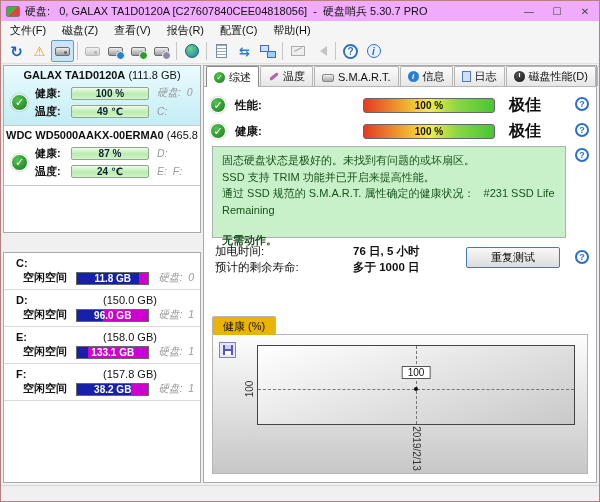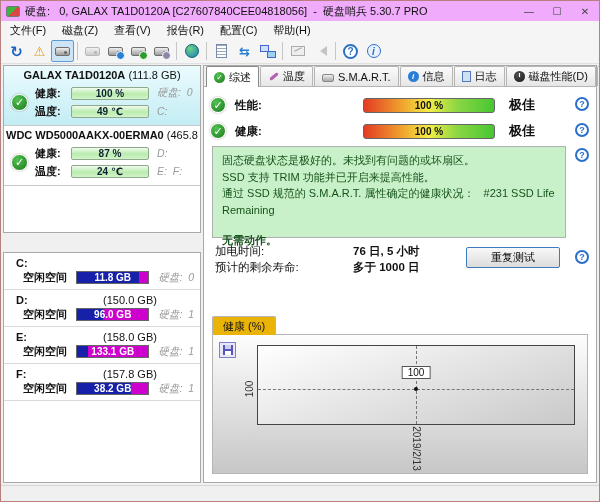--- a/index.html
+++ b/index.html
@@ -73,21 +73,21 @@
   .dlabel { width:36px; font-weight:bold; font-size:11px; }
   .dbar { width:78px; height:13px; border:1px solid #8fa98f; border-radius:2px; text-align:center;
     font-size:10px; font-weight:bold; line-height:11px; color:#123;
     background:linear-gradient(180deg,#f0fbec,#b9ecae 55%,#d2f3c9); }
   .dright { margin-left:8px; color:#9a9a9a; font-style:italic; font-size:10.5px; white-space:pre; }
   
   .part { border-bottom:1px solid #dadada; padding:2px 0 4px; }
   .part-header { display:flex; font-size:11px; padding:2px 10px 1px 12px; }
   .pletter { font-weight:bold; width:54px; }
   .psize { flex:1; text-align:center; }
-  .part-row { display:flex; align-items:center; padding:0 6px 0 19px; }
+  .part-row { display:flex; align-items:flex-end; padding:0 6px 0 19px; }
   .plabel { width:58px; font-weight:bold; font-size:11px; }
   .pbar { width:80px; height:13px; border:1px solid #666;
     background:linear-gradient(90deg,#1620a8 0 var(--u,50%), #ce00ce var(--u,50%) 100%);
     text-align:center; font-size:10px; font-weight:bold; line-height:12px; color:#fff; }
   .pright { margin-left:9px; color:#9a9a9a; font-style:italic; font-size:10.5px; white-space:pre; }
   
   .content { position:relative; flex:1; background:#fff; border:1px solid #a9a9a9; margin:1px 2px 2px 0; }
   .tabs { position:absolute; top:0; left:0; right:0; height:21px; display:flex; align-items:flex-start;
     background:#f0f0f0; border-bottom:1px solid #b5b5b5; padding-left:2px; }
   .tab { display:flex; align-items:center; gap:4px; padding:0 7px; height:20px; font-size:11px;
@@ -104,21 +104,21 @@
   .ti-info { border-radius:50%; background:#2a7fd4; color:#fff; font-size:8px; font-style:italic; font-weight:bold;
     display:flex; align-items:center; justify-content:center; } .ti-info::after { content:"i"; }
   .ti-log { width:9px; height:11px; background:#cfe2f5; border:1px solid #5577bb; }
   .ti-gauge { border-radius:50%; background:radial-gradient(circle at 40% 35%, #555, #111); position:relative; }
   .ti-gauge::after { content:""; position:absolute; left:5px; top:2px; width:1px; height:4px; background:#fff; }
   .ov-row { position:absolute; left:6px; right:28px; height:24px; display:flex; align-items:center; }
   .ov-label { margin-left:9px; width:128px; font-weight:bold; font-size:11.5px; }
   .ov-bar { width:132px; height:15px; border:1px solid #666; border-radius:3px; text-align:center;
     font-size:10px; font-weight:bold; line-height:13px; color:#111;
     background:linear-gradient(90deg,#e23b25,#ef9f2d 28%,#f4ee46 50%,#8ad643 72%,#47c732); }
-  .ov-rating { margin-left:14px; font-weight:bold; font-size:13px; }
+  .ov-rating { margin-left:14px; font-weight:bold; font-size:16px; }
   .qicon { width:14px; height:14px; border-radius:50%; border:2px solid #2a6fc9; color:#2a6fc9;
     font-weight:bold; font-size:9px; display:flex; align-items:center; justify-content:center; background:#fff; }
   .qicon::after { content:"?"; }
   .q-abs { position:absolute; right:7px; }
   .green-box { position:absolute; top:80px; left:8px; right:30px; height:92px;
     background:#c9f1c9; border:1px solid #b0b0b0; padding:5px 9px; color:#15531a;
     font-size:11px; line-height:1.5; }
   .green-box .msg { white-space:pre-wrap; }
   .green-box .msg.bold { font-weight:bold; margin-top:14px; }
   .stats { position:absolute; top:177px; left:11px; width:320px; }

